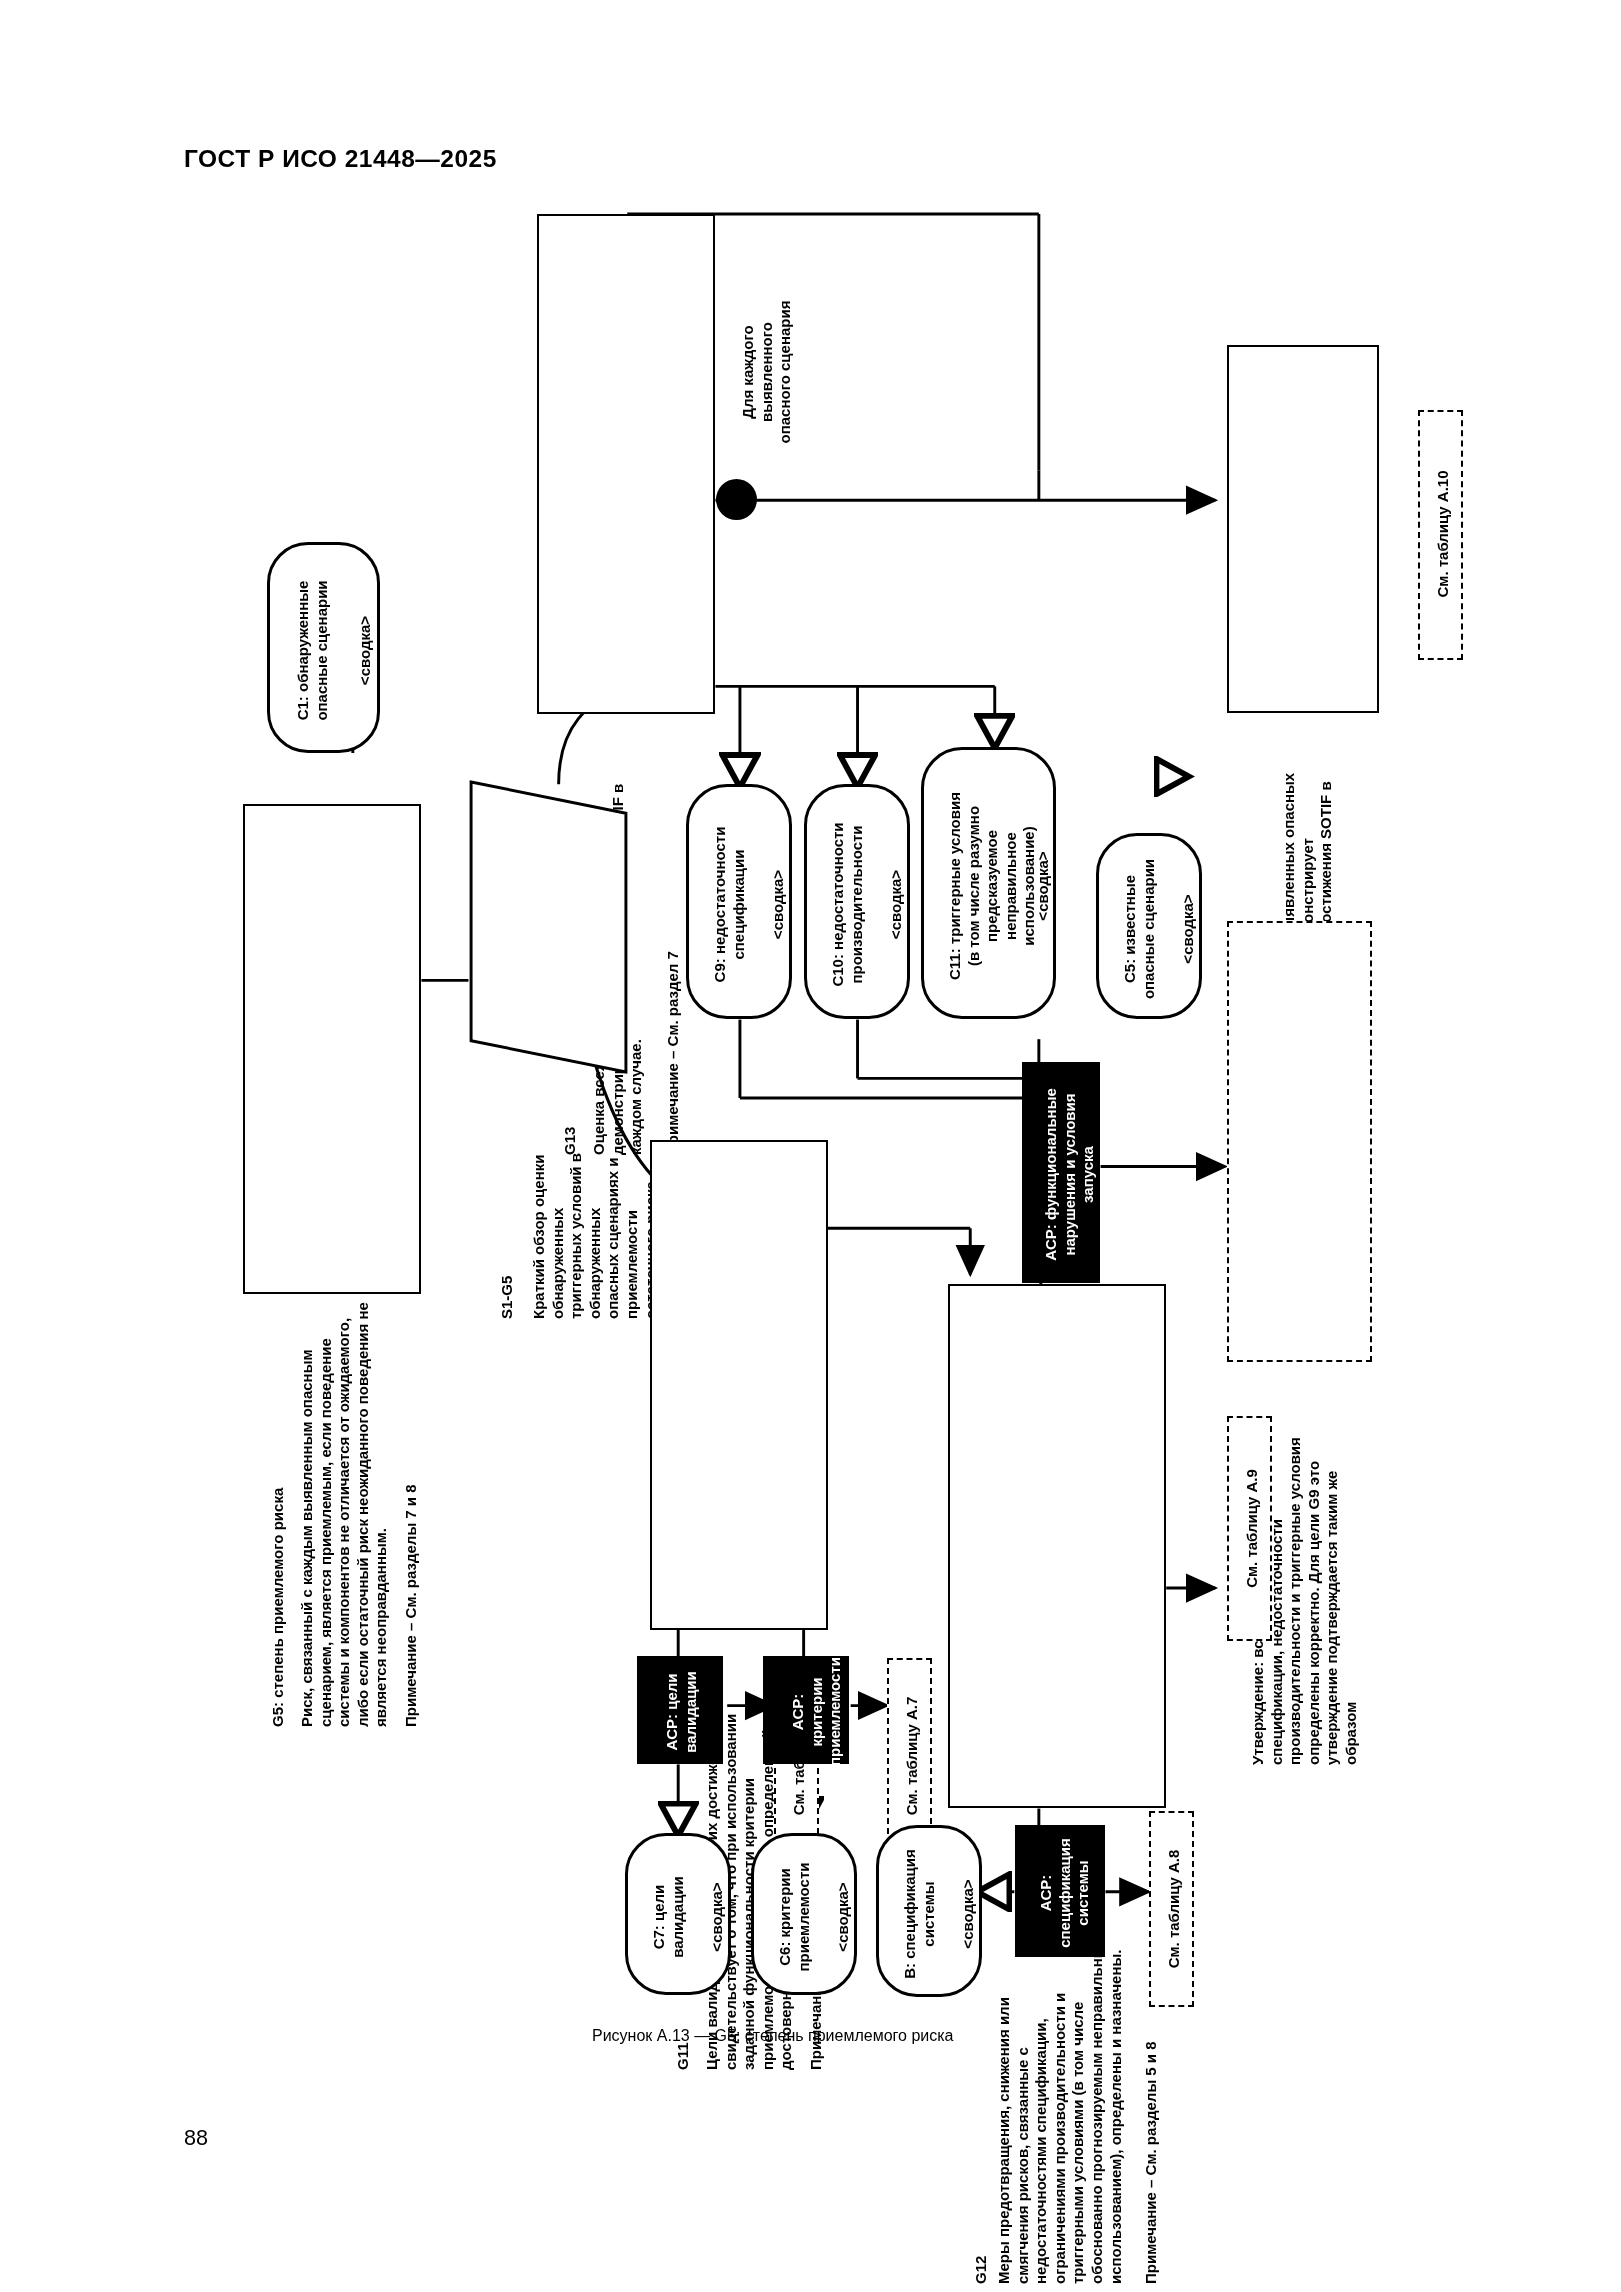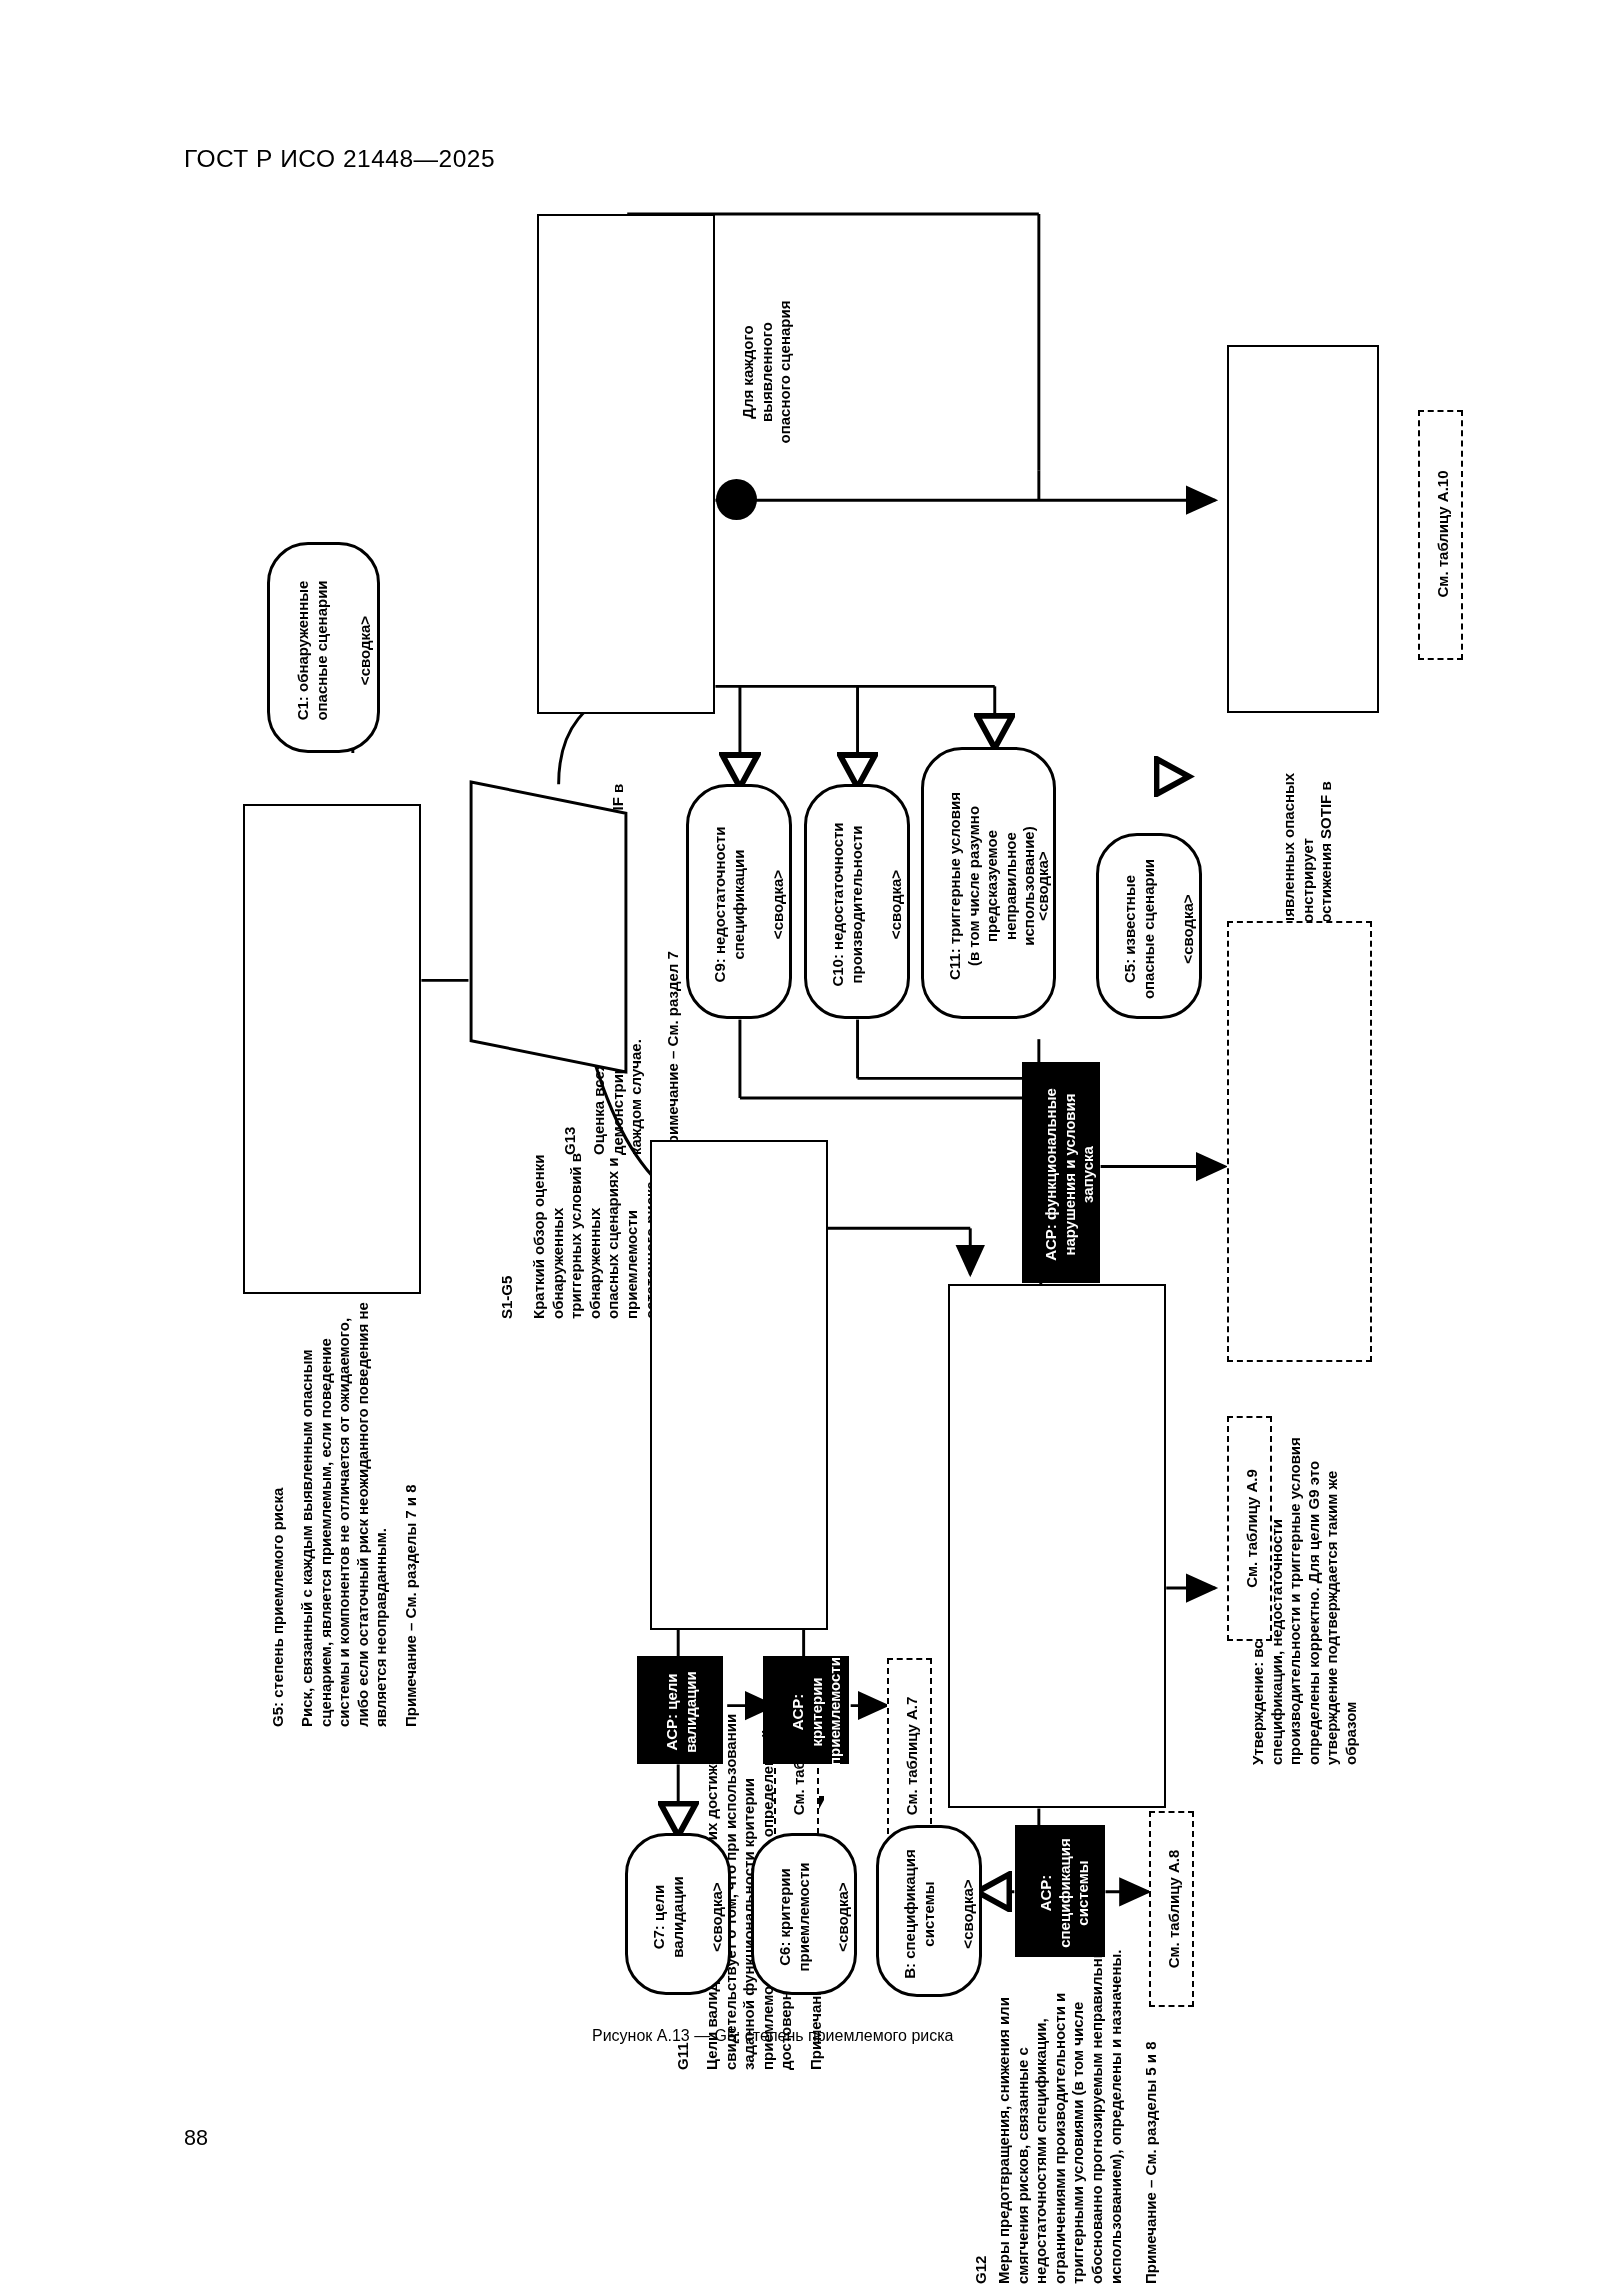--- a/index.html
+++ b/index.html
@@ -1,20 +1,20 @@
 <!DOCTYPE html>
 <html><head>
 <meta charset="utf-8">
 <style>
   html,body{margin:0;padding:0;background:#fff;}
   body{width:1621px;height:2293px;position:relative;font-family:"Liberation Sans",sans-serif;color:#000;overflow:hidden;}
 
   .page{position:absolute;left:0;top:0;width:1621px;height:2293px;}
 
-  .hdr{position:absolute;left:184px;top:145px;font-size:24.5px;font-weight:normal;letter-spacing:0.5px;}
+  .hdr{position:absolute;left:184px;top:145px;font-size:24.5px;font-weight:bold;letter-spacing:0.5px;}
   .pgnum{position:absolute;left:184px;top:2125px;font-size:21.6px;}
   .caption{position:absolute;left:592px;top:2027px;font-size:16px;}
 
   .node{position:absolute;box-sizing:border-box;background:#fff;}
   .goal{border:2.9px solid #000;}
   .ctx{border:3.4px solid #000;border-radius:41px;}
   .acp{background:#000;color:#fff;border:2px solid #000;}
   .note{border:none;background:transparent;}
   .dashed{border:2.9px dashed #000;background:#fff;}
 

